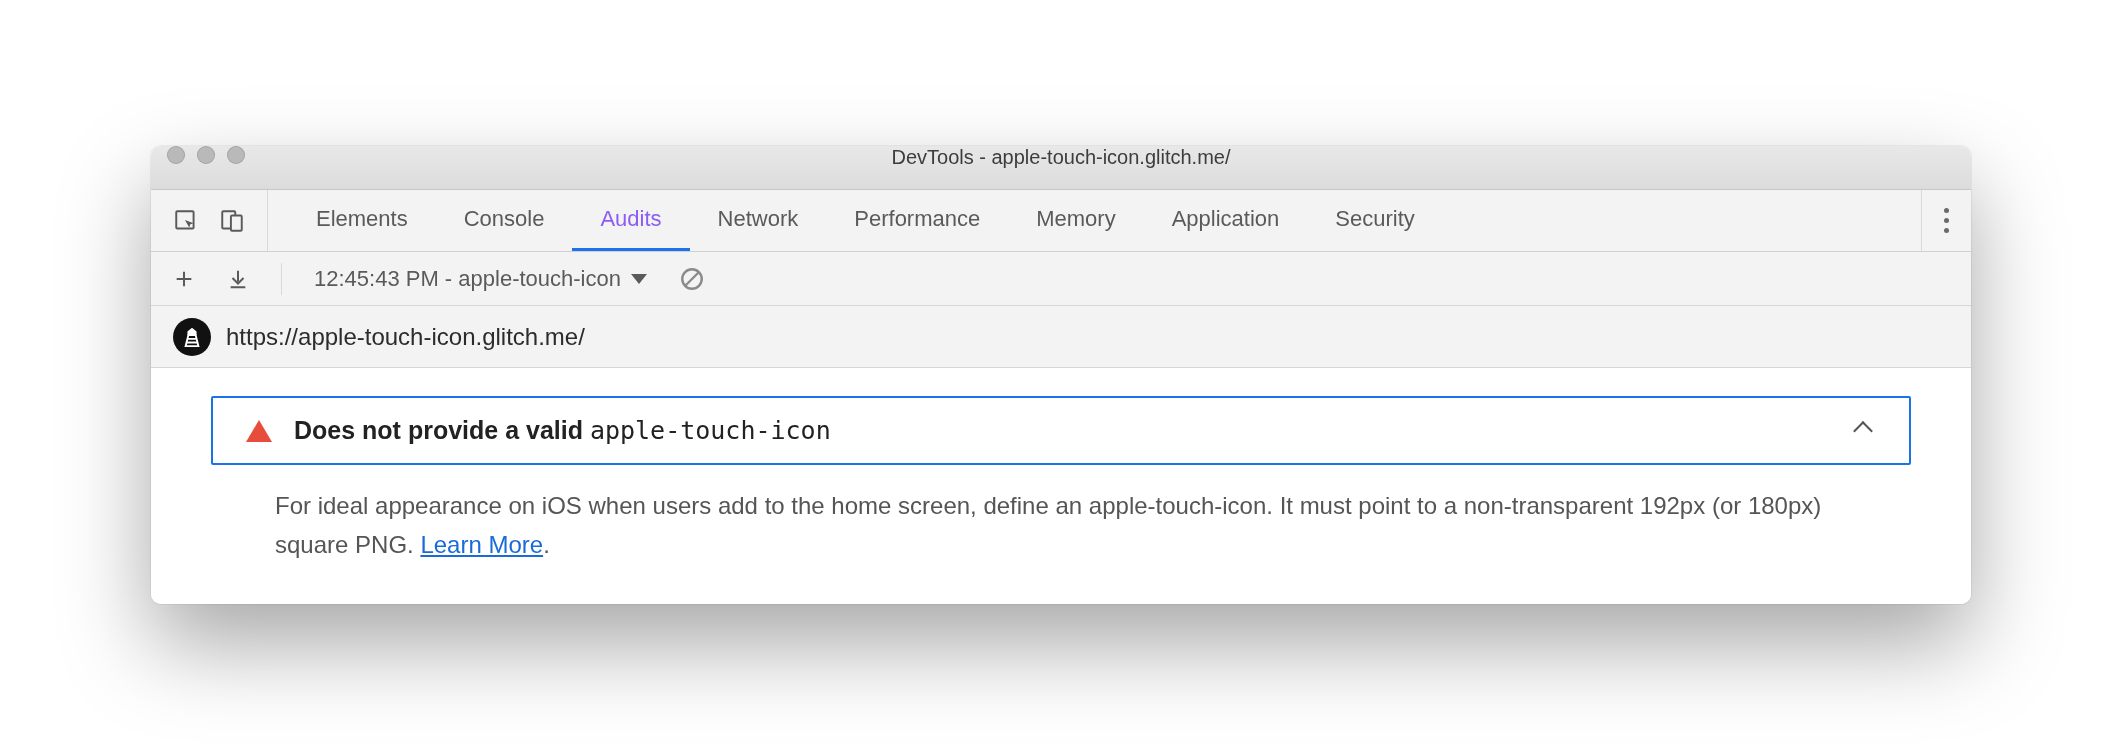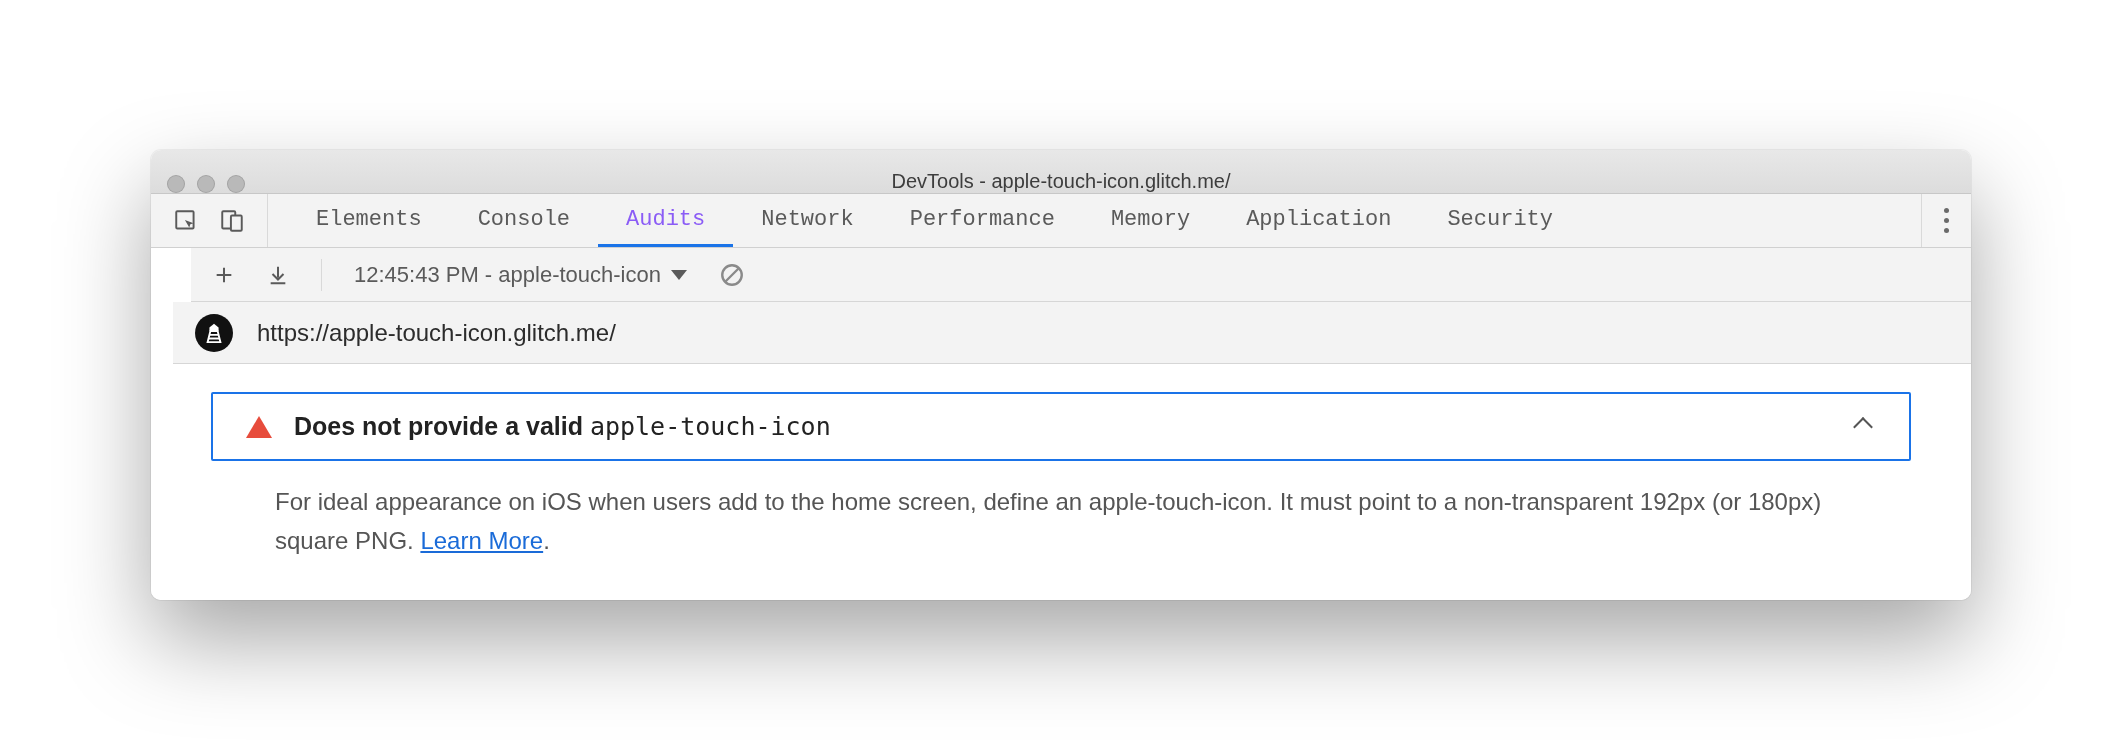--- a/index.html
+++ b/index.html
@@ -17,21 +17,21 @@
     border-radius: 10px;
     overflow: hidden;
     box-shadow: 0 40px 90px rgba(0,0,0,0.35), 0 0 0 1px rgba(0,0,0,0.05);
   }
   
   .titlebar {
     height: 44px;
     background: linear-gradient(#e8e8e8, #dcdcdc);
     border-bottom: 1px solid #c7c7c7;
     display: flex;
-    align-items: flex-end;
+    align-items: flex-start;
     position: relative;
   }
   .traffic-lights {
     display: flex;
     gap: 12px;
     padding-left: 16px;
   }
   .traffic-light {
     width: 18px; height: 18px; border-radius: 50%;
     background: #b9b9b9;
@@ -40,26 +40,25 @@
   .title {
     position: absolute;
     left: 0; right: 0;
     text-align: center;
     font-size: 20px;
     color: #3d3d3d;
     pointer-events: none;
   }
   
   .tabstrip {
-    height: 54px;
+    height: 62px;
     background: #f3f3f3;
     border-bottom: 1px solid #d0d0d0;
     display: flex;
     align-items: stretch;
-    font-family: Liberation Mono, monospace;
   }
   .tab-leading {
     display: flex;
     align-items: center;
     gap: 20px;
     padding: 0 22px;
     border-right: 1px solid #d9d9d9;
     color: #5a5a5a;
   }
   .icon { display: inline-flex; align-items: center; justify-content: center; }
@@ -96,21 +95,20 @@
   .toolbar {
     height: 54px;
     background: #f3f3f3;
     border-bottom: 1px solid #d6d6d6;
     display: flex;
     align-items: center;
     gap: 32px;
     padding: 0 22px;
     color: #5a5a5a;
     font-size: 22px;
-    margin-left: 40px;
   }
   .toolbar .divider {
     width: 1px; height: 32px; background: #d9d9d9;
   }
   .run-select {
     display: flex;
     align-items: center;
     gap: 10px;
     max-width: 420px;
     overflow: hidden;
@@ -123,25 +121,24 @@
     border-right: 8px solid transparent;
     border-top: 10px solid #5a5a5a;
   }
   
   .urlrow {
     height: 62px;
     background: #f3f3f3;
     border-bottom: 1px solid #d6d6d6;
     display: flex;
     align-items: center;
-    gap: 24px;
+    gap: 15px;
     padding: 0 22px;
     font-size: 24px;
     color: #2c2c2c;
-    margin-left: 22px;
   }
   .lh-badge {
     width: 38px; height: 38px; border-radius: 50%;
     background: #111;
     display: flex; align-items: center; justify-content: center;
   }
   
   .content {
     padding: 28px 60px 40px 60px;
     background: #fff;

